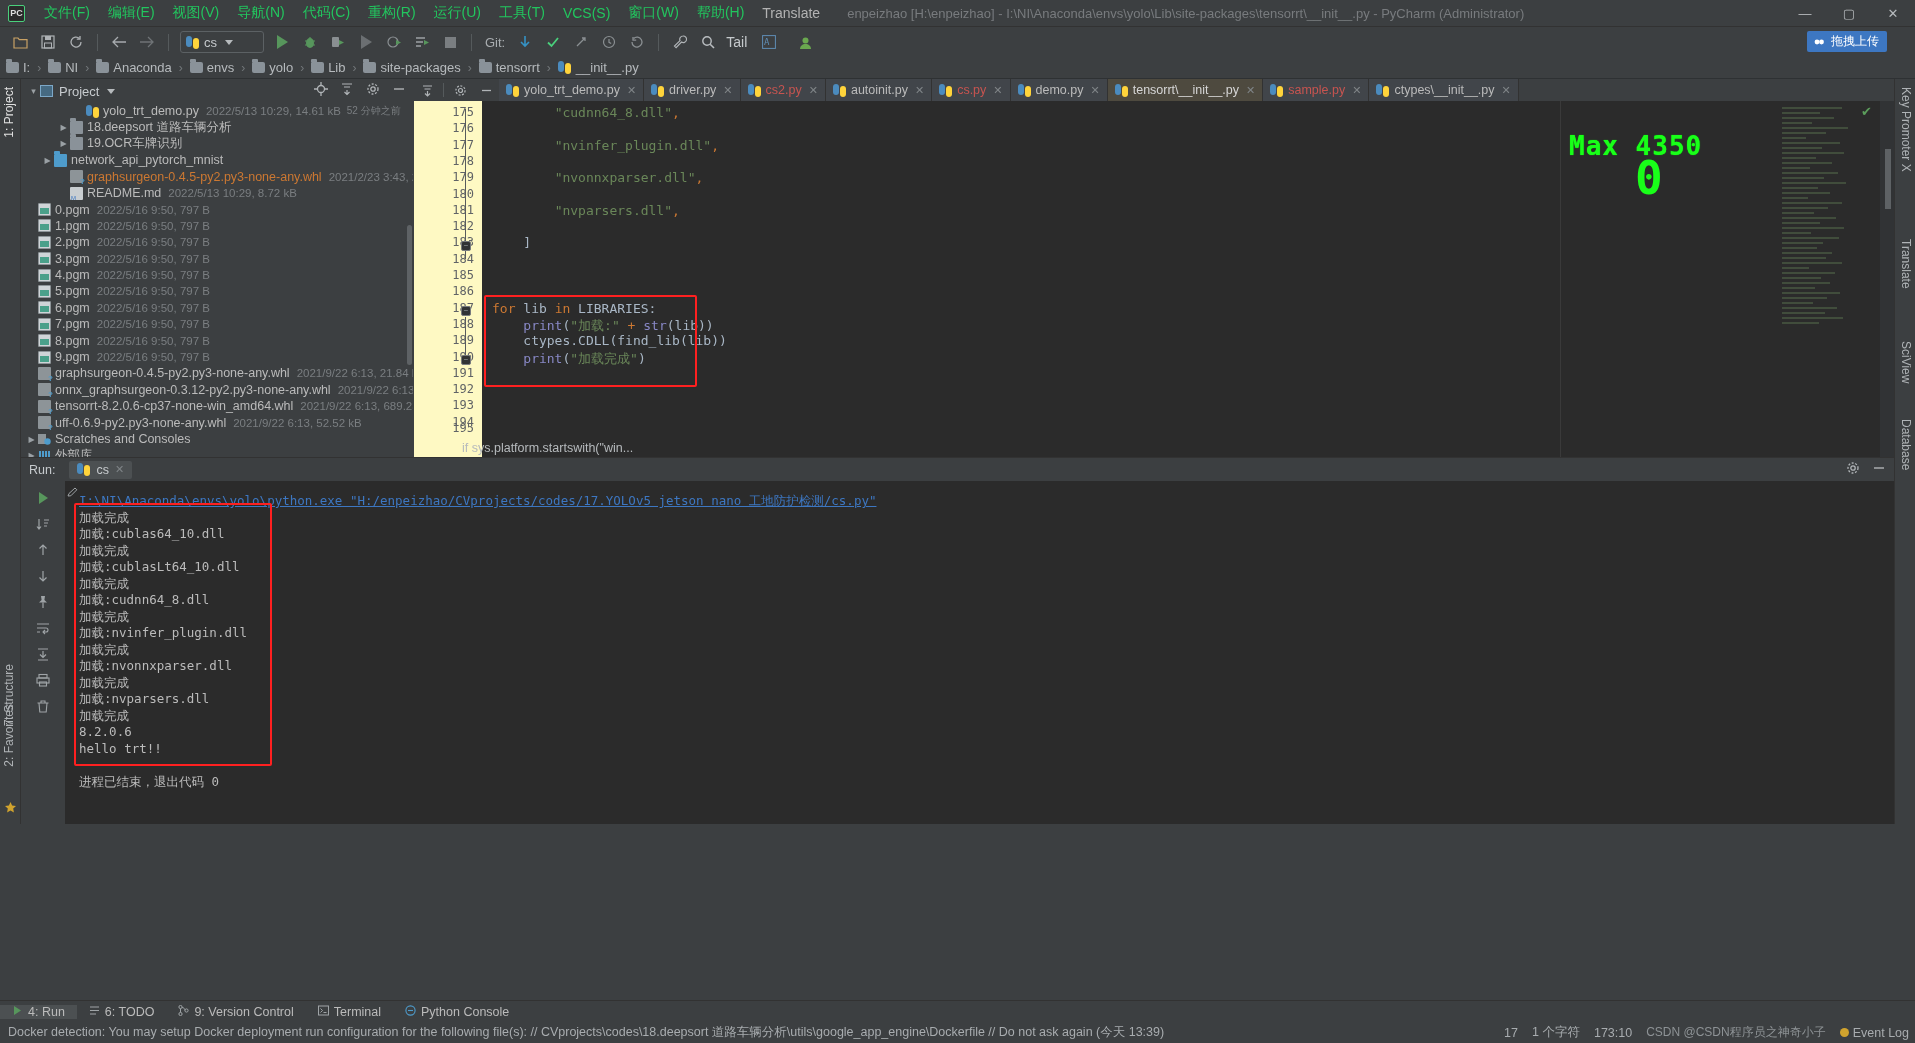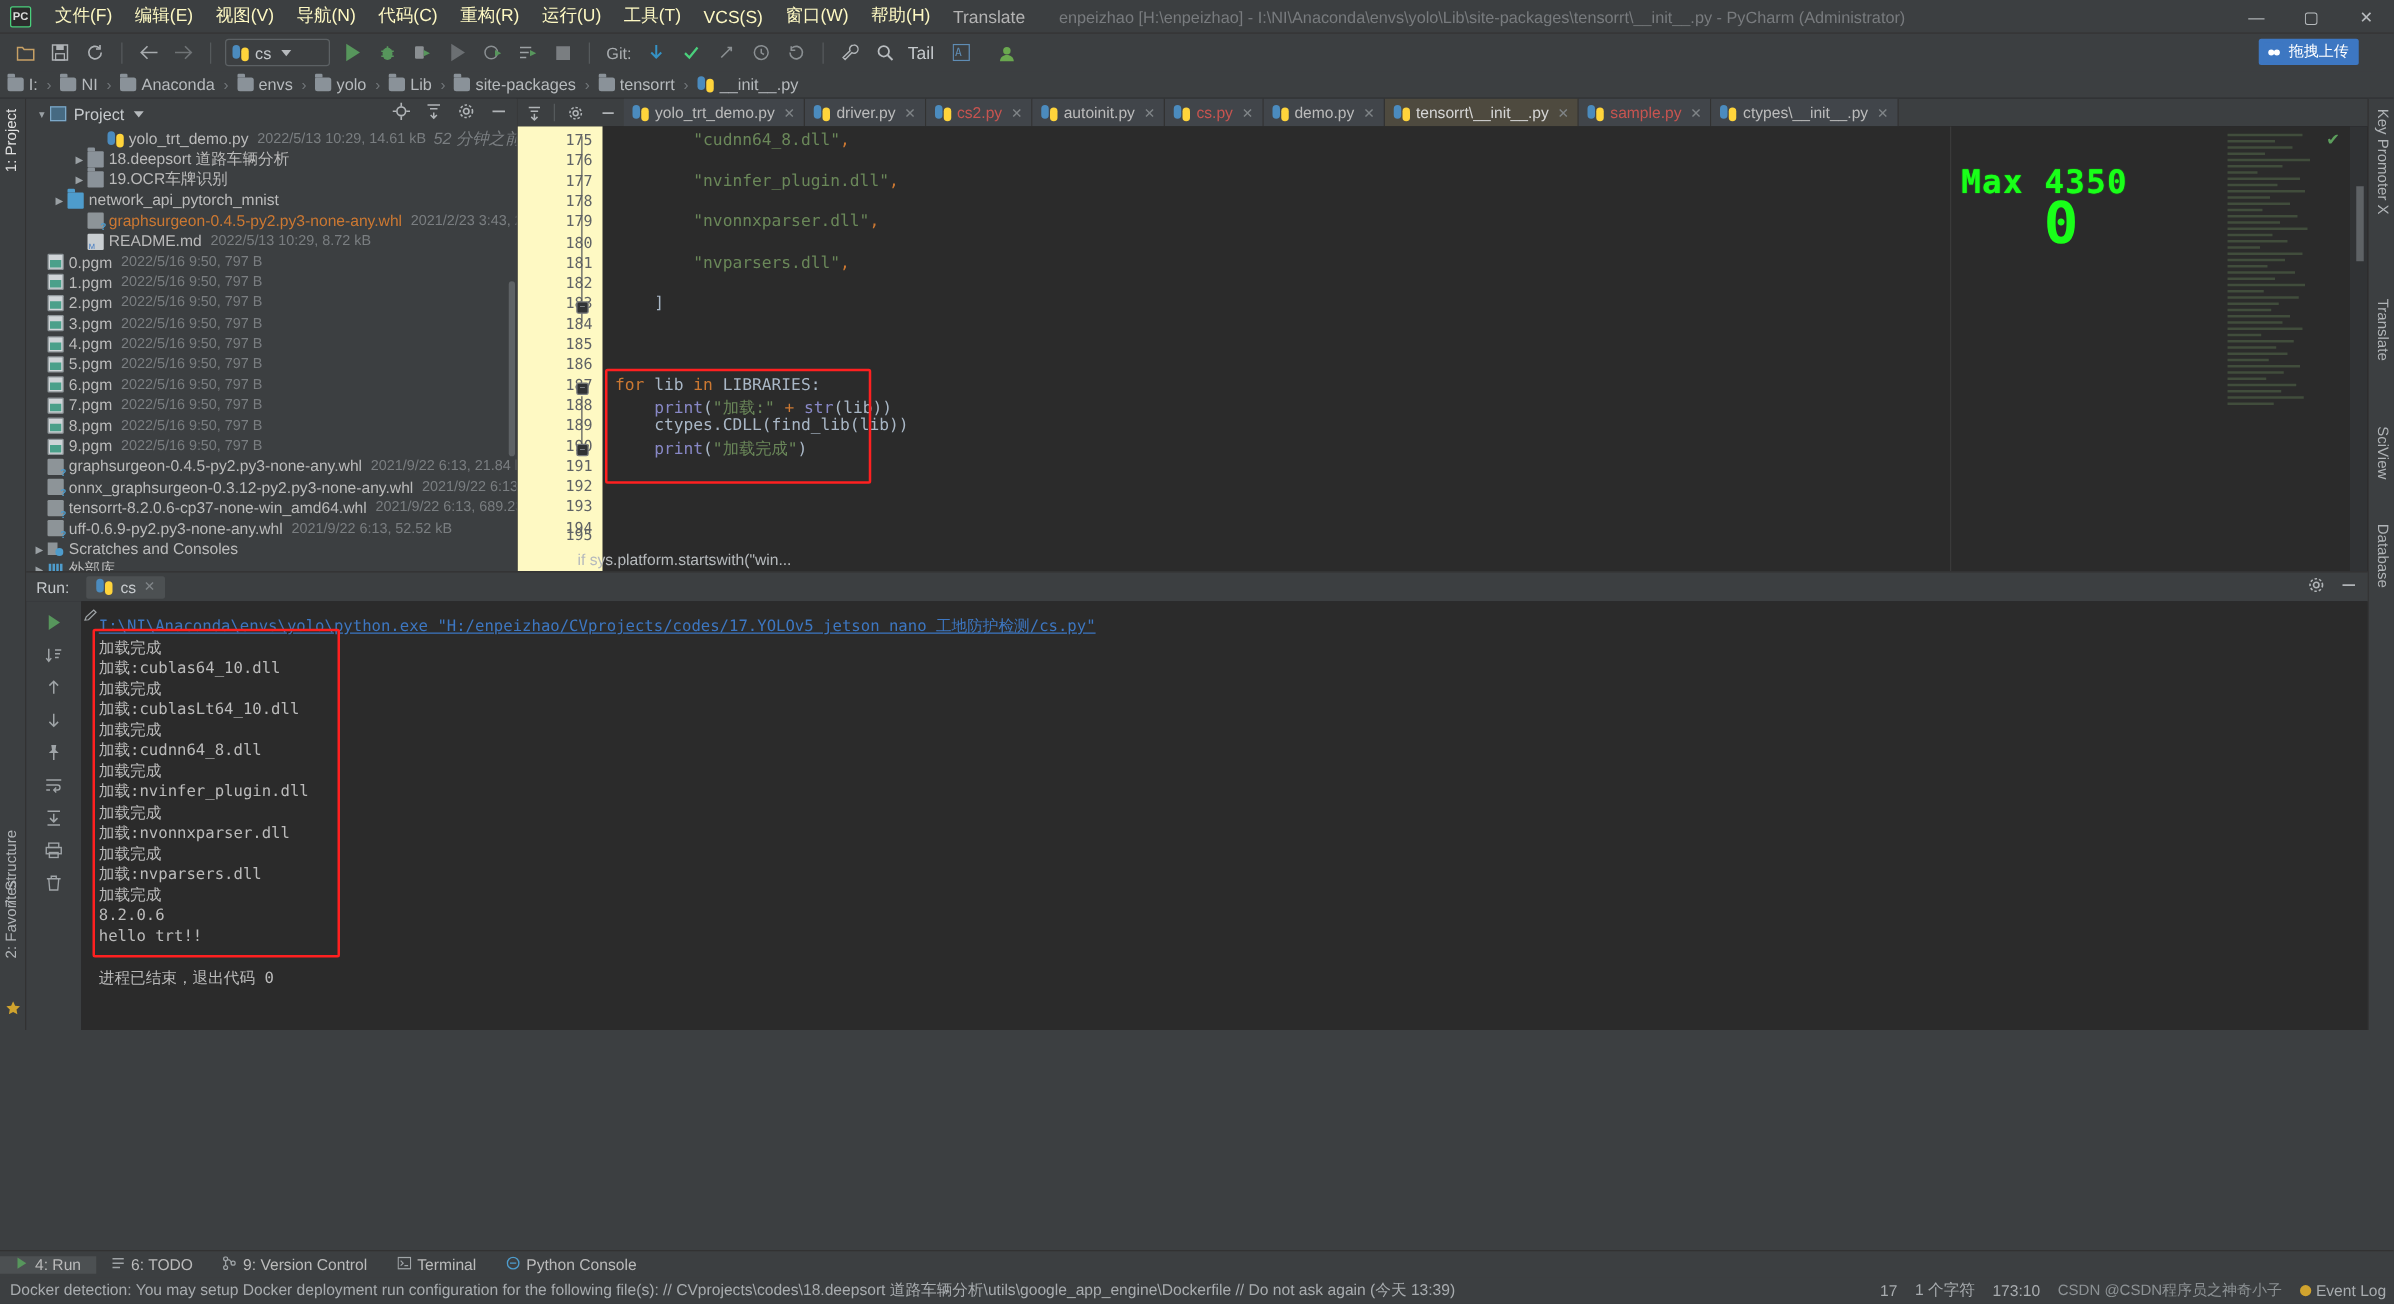--- a/index.html
+++ b/index.html
@@ -18,21 +18,21 @@
     position: absolute; top: 0; left: 0; width: 1915px; height: 27px;
     background: #3c3f41; display: flex; align-items: center;
     border-bottom: 1px solid #323232;
   }
   .pc-logo {
     width: 17px; height: 17px; margin-left: 8px; margin-right: 10px;
     background: #2b2b2b; border: 1.5px solid #4ad07c; border-radius: 2px;
     color: #ddd; font-size: 9px; line-height: 14px; text-align: center; font-weight: bold;
   }
   .menu { display: flex; align-items: center; }
-  .menu-item { font-size: 14px; color: #fef9c3; padding: 3px 9px; white-space: nowrap; cursor: default; }
+  .menu-item { font-size: 14px; color: #22c55e; padding: 3px 9px; white-space: nowrap; cursor: default; }
   .menu-item.plain { color: #b3b3b3; }
   .title-path {
     margin-left: 18px; font-size: 13px; color: #787b7e; white-space: nowrap; overflow: hidden;
   }
   .win-controls { position: absolute; right: 0; top: 0; height: 27px; display: flex; align-items: center; }
   .win-btn { width: 44px; height: 27px; display: flex; align-items: center; justify-content: center;
              color: #b7bbbe; font-size: 13px; }
 
   
   .toolbar {
@@ -115,21 +115,21 @@
   .ico-folder.blue::before { background: #4e9ccc; }
   .ico-pgm { background: #cfd4d7; border: 1px solid #8d9498; border-radius:1px; }
   .ico-pgm::after { content:''; position:absolute; left:1px; bottom:1px; width:9px; height:6px; background:#4aa08a;}
   .ico-md { background: #c9ced1; border-radius:1px; }
   .ico-md::after { content:'M'; position:absolute; left:1px; bottom:-1px; font-size:6px; color:#3d77c2; }
   .ico-whl { background: #8d9498; border-radius:1px; }
   .ico-whl::after { content:'?'; position:absolute; right:-2px; bottom:-3px; font-size:8px; color:#4e9ccc; font-weight:bold;}
   .t-name { color: #bbbbbb; }
   .t-name.orange { color: #cc7832; }
   .t-meta { color: #7a7e81; margin-left: 7px; font-size: 11.5px; }
-  .t-extra { color: #7a7e81; margin-left: 6px; font-size: 13px; font-style: italic; }
+  .t-extra { color: #7a7e81; margin-left: 6px; font-size: 10px; }
   .tree-scroll { position:absolute; right:0; top:26px; width:7px; height:330px; }
   .tree-scroll i { display:block; position:absolute; right:1px; top:120px; width:5px; height:140px; background:#5e6265; border-radius:3px;}
 
   
   .editor-area { position: absolute; top: 79px; left: 414px; width: 1480px; height: 378px; background: #2b2b2b; }
   .tabbar { height: 22px; background: #3c3f41; display: flex; align-items: stretch; }
   .tb-ctrl { width: 26px; display: flex; align-items: center; justify-content: center; color: #b0b4b7; font-size: 12px;}
   .tb-vsep { width: 1px; background: #555a5c; margin: 4px 3px; }
   .etab { display: flex; align-items: center; padding: 0 7px; font-size: 12.5px; color: #bbbbbb;
           border-right: 1px solid #323232; white-space: nowrap; gap: 5px; background: #41454a; }

